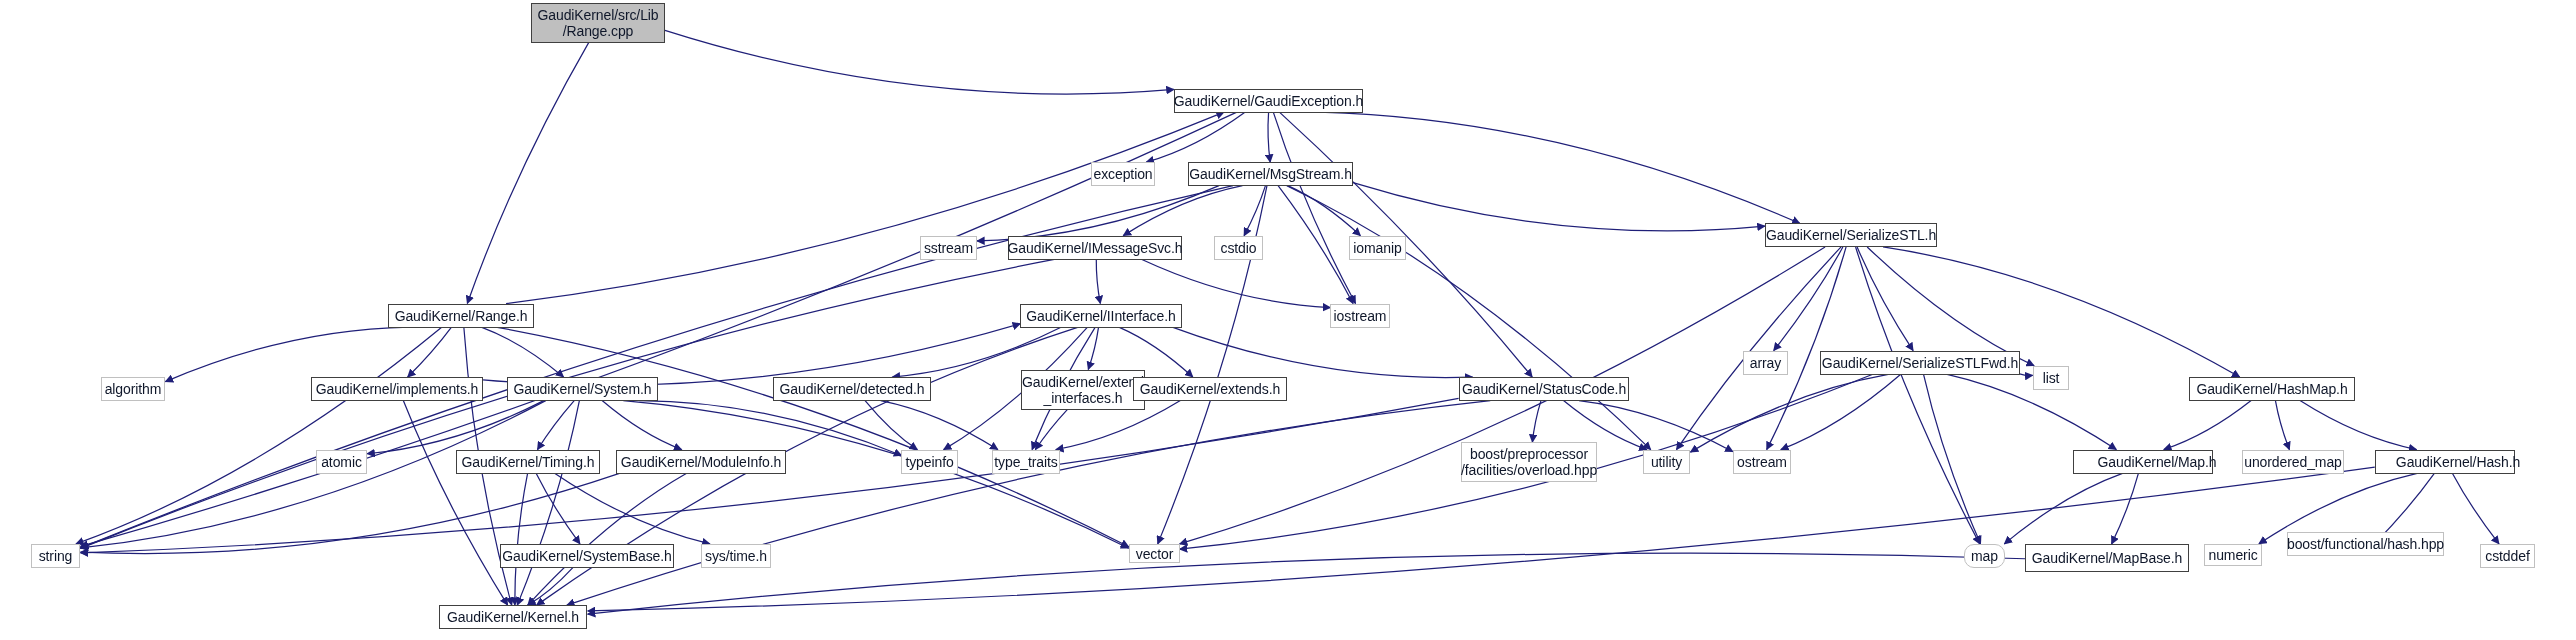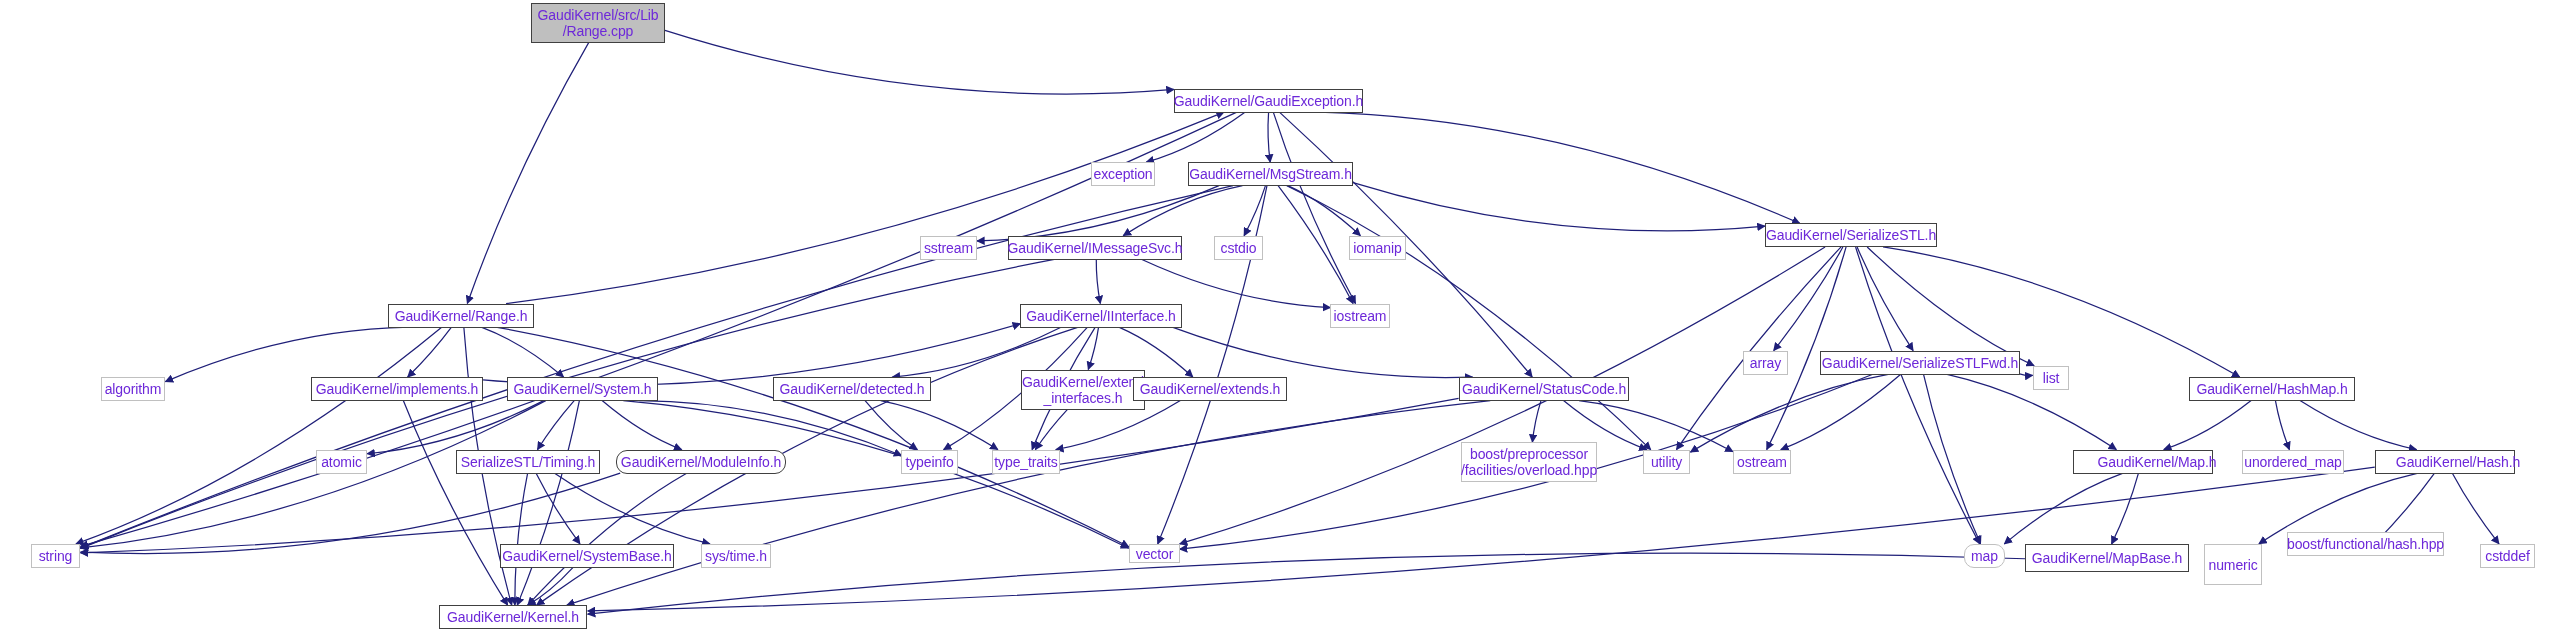--- a/index.html
+++ b/index.html
@@ -25,21 +25,21 @@
   }
   .node {
     position: absolute;
     box-sizing: border-box;
     display: flex;
     align-items: center;
     justify-content: center;
     text-align: center;
     background: #ffffff;
     border: 0.9px solid #c0c0c0;
-    color: #6d28d9;
+    color: #0f172a;
     font-size: 14px;
     line-height: 16px;
     white-space: pre-line;
     letter-spacing: -0.1px;
   }
   .node.hdr {
     border: 1.9px solid #404040;
   }
   .node.root {
     border: 1.9px solid #404040;
@@ -161,36 +161,36 @@
       <div class="node hdr" style="left: 2189px; top: 377px; width: 166px; height: 23.6px;"><span>GaudiKernel/HashMap.h</span></div>
       <div class="node std" style="left: 101px; top: 377px; width: 64px; height: 23.6px;"><span>algorithm</span></div>
       <div class="node hdr" style="left: 311px; top: 377px; width: 172px; height: 23.6px;"><span>GaudiKernel/implements.h</span></div>
       <div class="node hdr" style="left: 507px; top: 377px; width: 151px; height: 23.6px;"><span>GaudiKernel/System.h</span></div>
       <div class="node hdr" style="left: 773px; top: 377px; width: 158px; height: 23.6px;"><span>GaudiKernel/detected.h</span></div>
       <div class="node hdr" style="left: 1021px; top: 370px; width: 124px; height: 40px;"><span>GaudiKernel/extend
 _interfaces.h</span></div>
       <div class="node hdr" style="left: 1133px; top: 377px; width: 154px; height: 23.6px;"><span>GaudiKernel/extends.h</span></div>
       <div class="node hdr" style="left: 1459px; top: 377px; width: 170px; height: 23.6px;"><span>GaudiKernel/StatusCode.h</span></div>
       <div class="node std" style="left: 316px; top: 450px; width: 51px; height: 23.6px;"><span>atomic</span></div>
-      <div class="node hdr" style="left: 456px; top: 450px; width: 144px; height: 23.6px;"><span>SerializeSTL/Timing.h</span></div>
-      <div class="node hdr" style="left: 616px; top: 450px; width: 170px; height: 23.6px; border-radius: 11px;"><span>GaudiKernel/ModuleInfo.h</span></div>
+      <div class="node hdr" style="left: 456px; top: 450px; width: 144px; height: 23.6px;"><span>GaudiKernel/Timing.h</span></div>
+      <div class="node hdr" style="left: 616px; top: 450px; width: 170px; height: 23.6px;"><span>GaudiKernel/ModuleInfo.h</span></div>
       <div class="node std" style="left: 901px; top: 450px; width: 57px; height: 23.6px;"><span>typeinfo</span></div>
       <div class="node std" style="left: 992px; top: 450px; width: 68px; height: 23.6px;"><span>type_traits</span></div>
       <div class="node std" style="left: 1461px; top: 442px; width: 136px; height: 40px;"><span>boost/preprocessor
 /facilities/overload.hpp</span></div>
       <div class="node std" style="left: 1643px; top: 450px; width: 47px; height: 23.6px;"><span>utility</span></div>
       <div class="node std" style="left: 1733px; top: 450px; width: 58px; height: 23.6px;"><span>ostream</span></div>
       <div class="node hdr" style="left: 2073px; top: 450px; width: 140px; height: 23.6px; padding-left: 28px;"><span>GaudiKernel/Map.h</span></div>
       <div class="node std" style="left: 2242px; top: 450px; width: 102px; height: 23.6px;"><span>unordered_map</span></div>
       <div class="node hdr" style="left: 2375px; top: 450px; width: 140px; height: 23.6px; padding-left: 26px;"><span>GaudiKernel/Hash.h</span></div>
       <div class="node hdr" style="left: 500px; top: 544px; width: 174px; height: 23.6px;"><span>GaudiKernel/SystemBase.h</span></div>
       <div class="node std" style="left: 701px; top: 544px; width: 70px; height: 23.6px;"><span>sys/time.h</span></div>
       <div class="node std" style="left: 31px; top: 544px; width: 49px; height: 23.6px;"><span>string</span></div>
       <div class="node std" style="left: 1129px; top: 544px; width: 51px; height: 19px;"><span>vector</span></div>
       <div class="node std" style="left: 1964px; top: 544px; width: 41px; height: 23.6px; border-radius: 10px;"><span>map</span></div>
       <div class="node hdr" style="left: 2025px; top: 544px; width: 164px; height: 28px;"><span>GaudiKernel/MapBase.h</span></div>
-      <div class="node std" style="left: 2204px; top: 544px; width: 58px; height: 41px;"><span>numeric</span></div>
+      <div class="node std" style="left: 2204px; top: 544px; width: 58px; height: 22px;"><span>numeric</span></div>
       <div class="node std" style="left: 2287px; top: 532px; width: 157px; height: 23.6px;"><span>boost/functional/hash.hpp</span></div>
       <div class="node std" style="left: 2480px; top: 544px; width: 55px; height: 23.6px;"><span>cstddef</span></div>
       <div class="node hdr" style="left: 439px; top: 605px; width: 148px; height: 23.6px;"><span>GaudiKernel/Kernel.h</span></div>
     </div>
 </div>
 
 
 </body></html>

